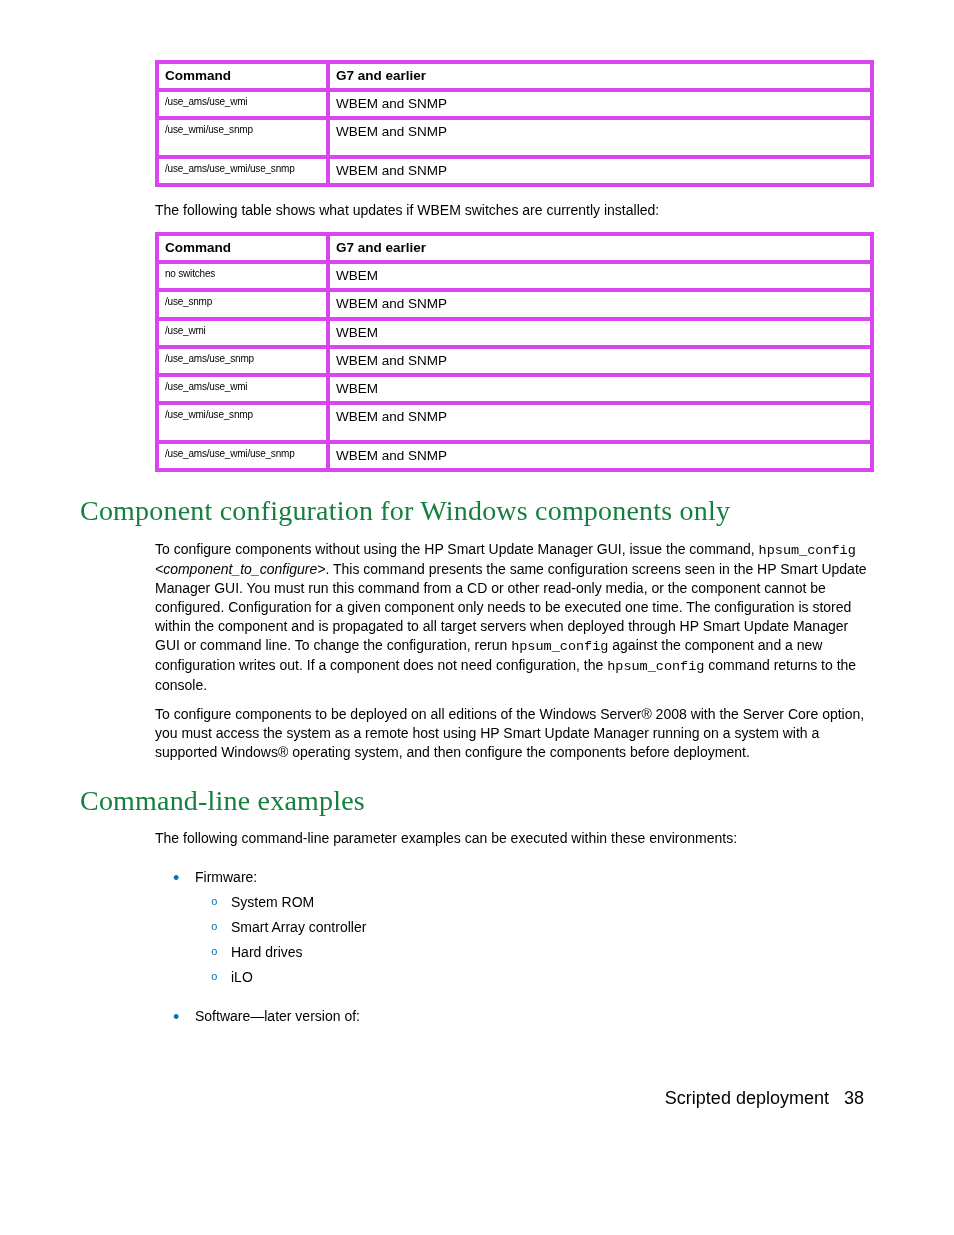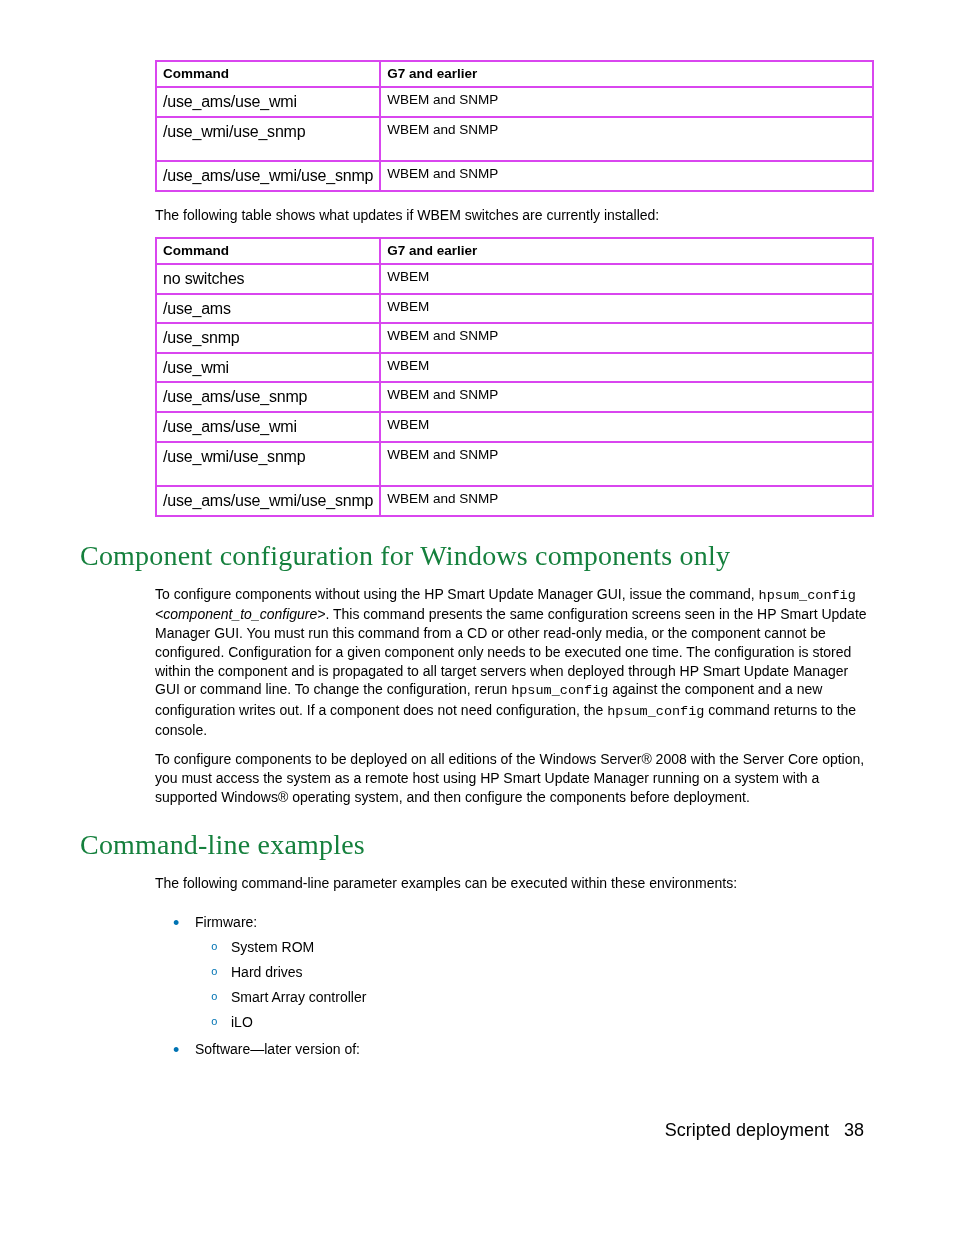--- a/index.html
+++ b/index.html
@@ -14,34 +14,34 @@
   }
   .content-indent {
     margin-left: 75px;
   }
   table {
     border-collapse: collapse;
     width: 100%;
     margin-bottom: 14px;
   }
   table, th, td {
-    border: 2px solid #d946ef;
+    border: 4px solid #d946ef;
   }
   th, td {
     text-align: left;
     padding: 3px 6px;
     vertical-align: top;
     font-size: 13.5px;
   }
   th {
     font-weight: bold;
   }
   td.cmd {
     font-family: Arial, sans-serif;
-    font-size: 16px;
+    font-size: 10px;
     letter-spacing: -0.2px;
     width: 155px;
   }
   col.col1 { width: 160px; }
   col.col2 { }
   h2 {
     font-family: Liberation Serif, serif;
     font-weight: normal;
     color: #15803d;
     font-size: 28px;
@@ -59,21 +59,21 @@
     font-style: italic;
   }
   ul.outer {
     list-style: none;
     padding-left: 0;
     margin: 8px 0;
   }
   ul.outer > li {
     position: relative;
     padding-left: 40px;
-    margin: 8px 0;
+    margin: 20px 0;
   }
   ul.outer > li::before {
     content: "•";
     color: #0073b3;
     font-size: 18px;
     position: absolute;
     left: 18px;
     top: -2px;
   }
   ul.inner {
@@ -145,24 +145,20 @@
   <tbody>
         <tr>
     <th>Command</th>
     <th>G7 and earlier</th>
   </tr>
   <tr>
           <td class="cmd">no switches</td>
           <td>WBEM</td>
         </tr>
   <tr>
-          <td class="cmd">/use_ams</td>
-          <td>WBEM</td>
-        </tr>
-  <tr>
           <td class="cmd">/use_snmp</td>
           <td>WBEM and SNMP</td>
         </tr>
   <tr>
           <td class="cmd">/use_wmi</td>
           <td>WBEM</td>
         </tr>
   <tr>
           <td class="cmd">/use_ams/use_snmp</td>
           <td>WBEM and SNMP</td>
@@ -196,22 +192,22 @@
 <h2>Command-line examples</h2>
 
 <div class="content-indent">
   <p style="margin-bottom:20px;">The following command-line parameter examples can be executed within these environments:</p>
 
   <ul class="outer">
     <li>
       <span>Firmware:</span>
       <ul class="inner">
         <li>System ROM</li>
+        <li>Smart Array controller</li>
         <li>Hard drives</li>
-        <li>Smart Array controller</li>
         <li>iLO</li>
       </ul>
     </li>
     <li>
       <span>Software—later version of:</span>
     </li>
   </ul>
 </div>
 
 <div class="footer">

